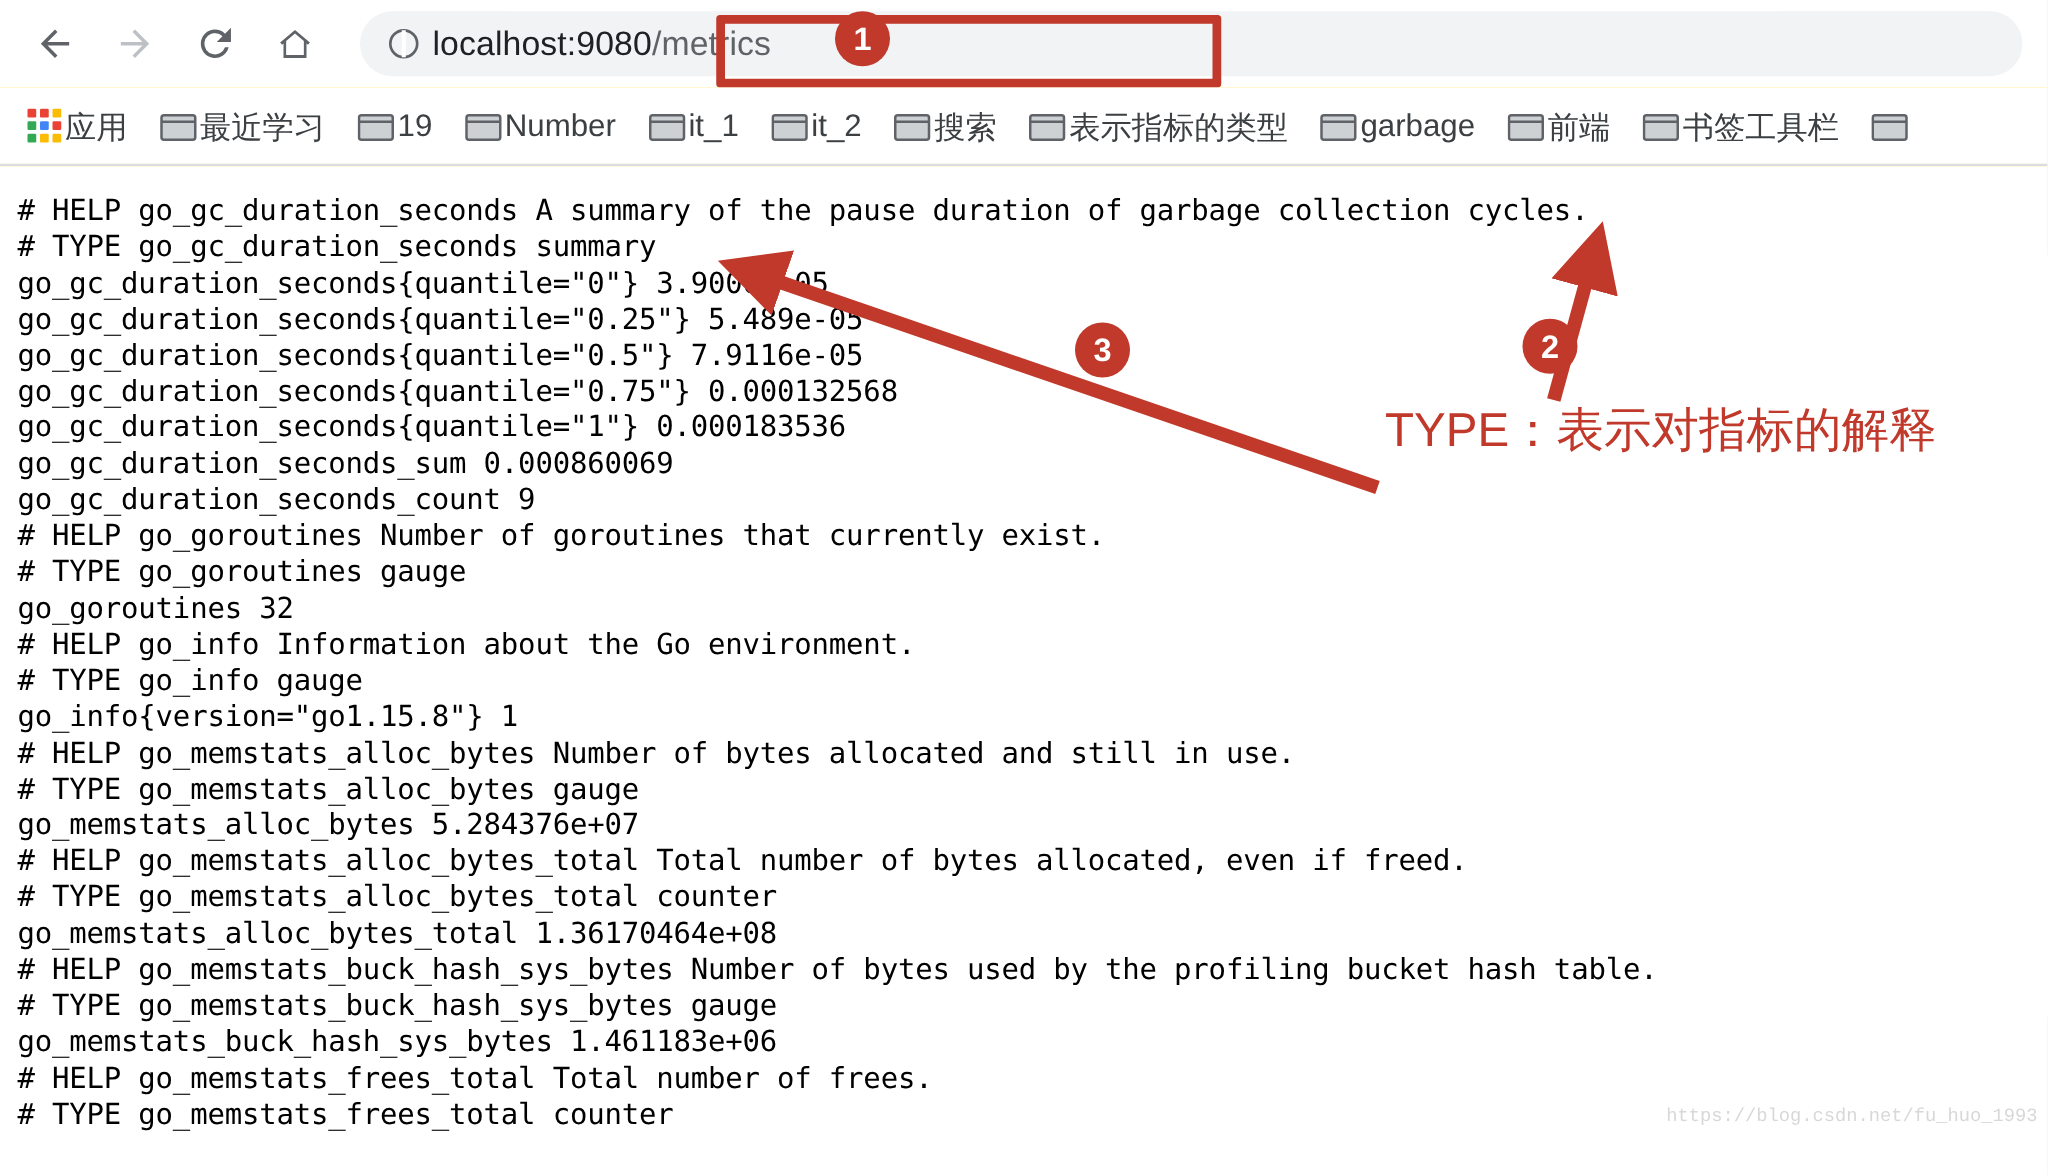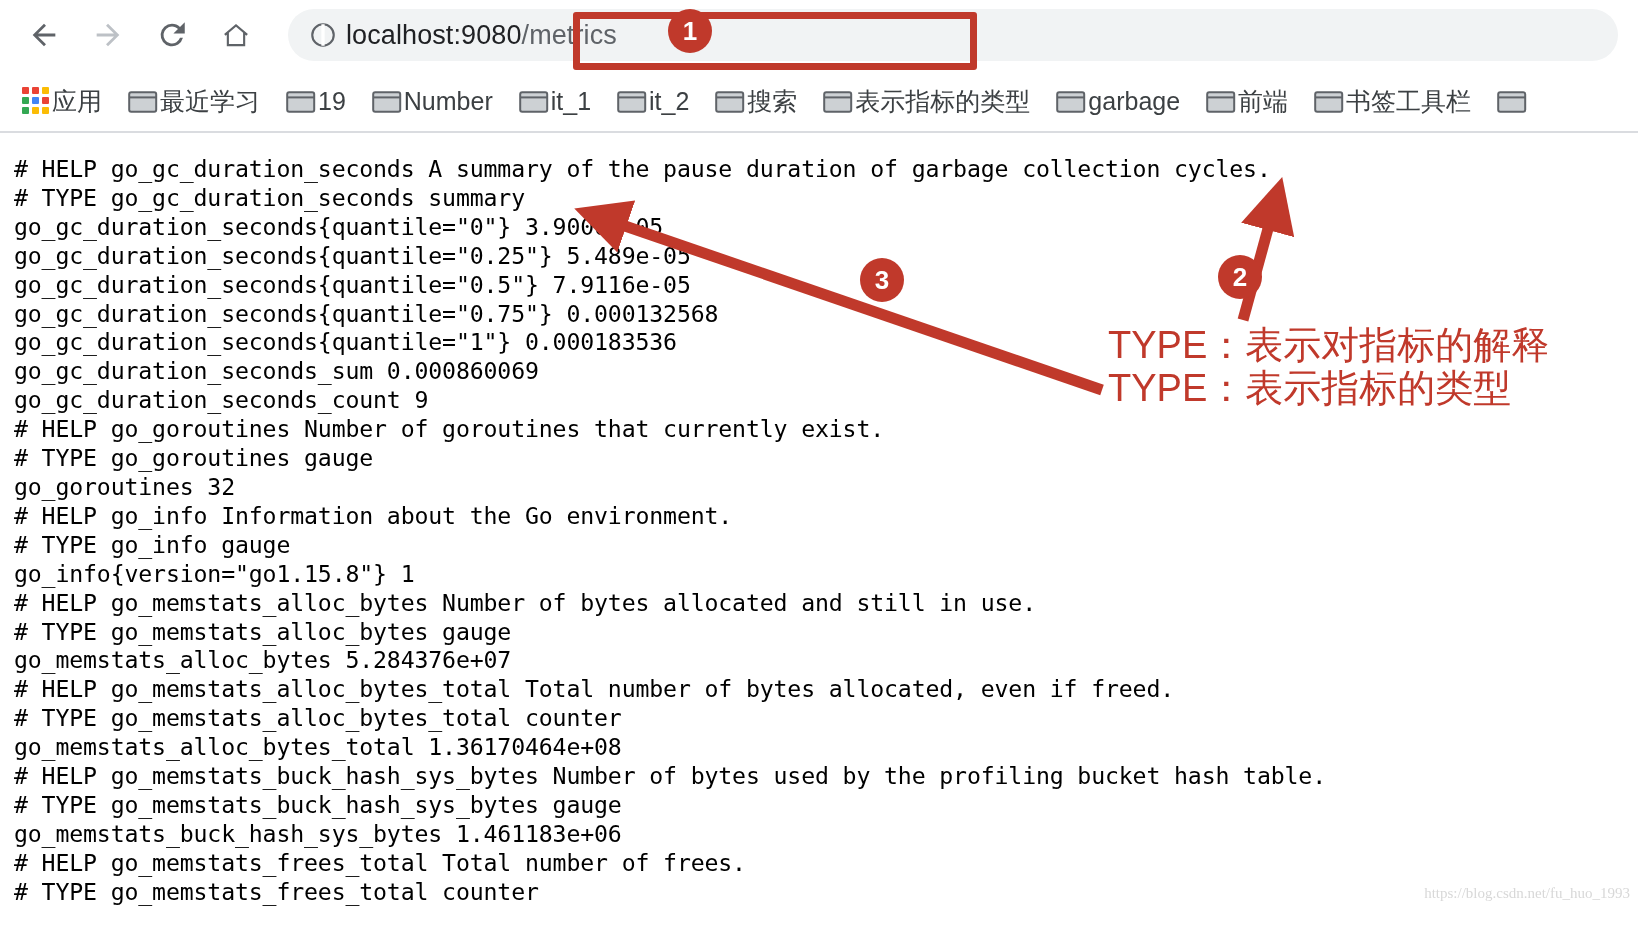--- a/index.html
+++ b/index.html
@@ -152,21 +152,21 @@
   }
   #note-help { left: 1108px; top: 325px; }
   #note-type { left: 1108px; top: 368px; }
 
   
   .watermark {
     position: absolute;
     right: 8px; bottom: 38px;
     font-size: 15px;
     color: #d8d8d8;
-    font-family: Liberation Serif, serif;
+    font-family: Liberation Mono, monospace;
     white-space: nowrap;
   }
 </style>
 </head>
 <body>
 
 <div id="app">
 
   <div class="toolbar">
 
@@ -388,16 +388,15 @@
       <line x1="1243" y1="320" x2="1277" y2="196" stroke="#c0392b" stroke-width="11" marker-end="url(#ah)"></line>
 
       <line x1="1102" y1="390" x2="593" y2="215" stroke="#c0392b" stroke-width="11" marker-end="url(#ah)"></line>
     </svg>
 
     <div class="badge" id="badge1">1</div>
     <div class="badge" id="badge2">2</div>
     <div class="badge" id="badge3">3</div>
 
     <div class="note" id="note-help">TYPE：表示对指标的解释</div>
-    <div class="note" id="note-type">TYPE：表示指标的类型</div>
   </div>
 
 </div>
 
 </body></html>

